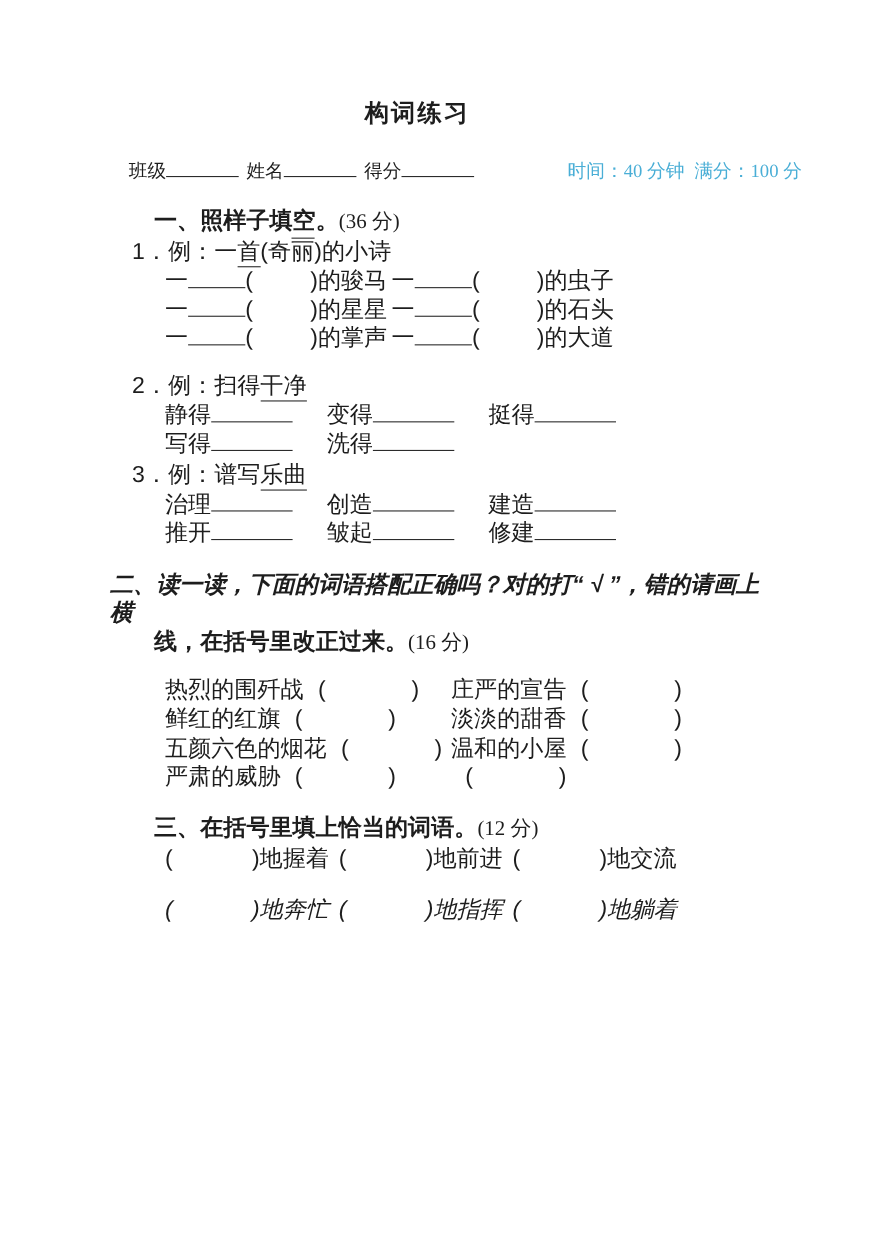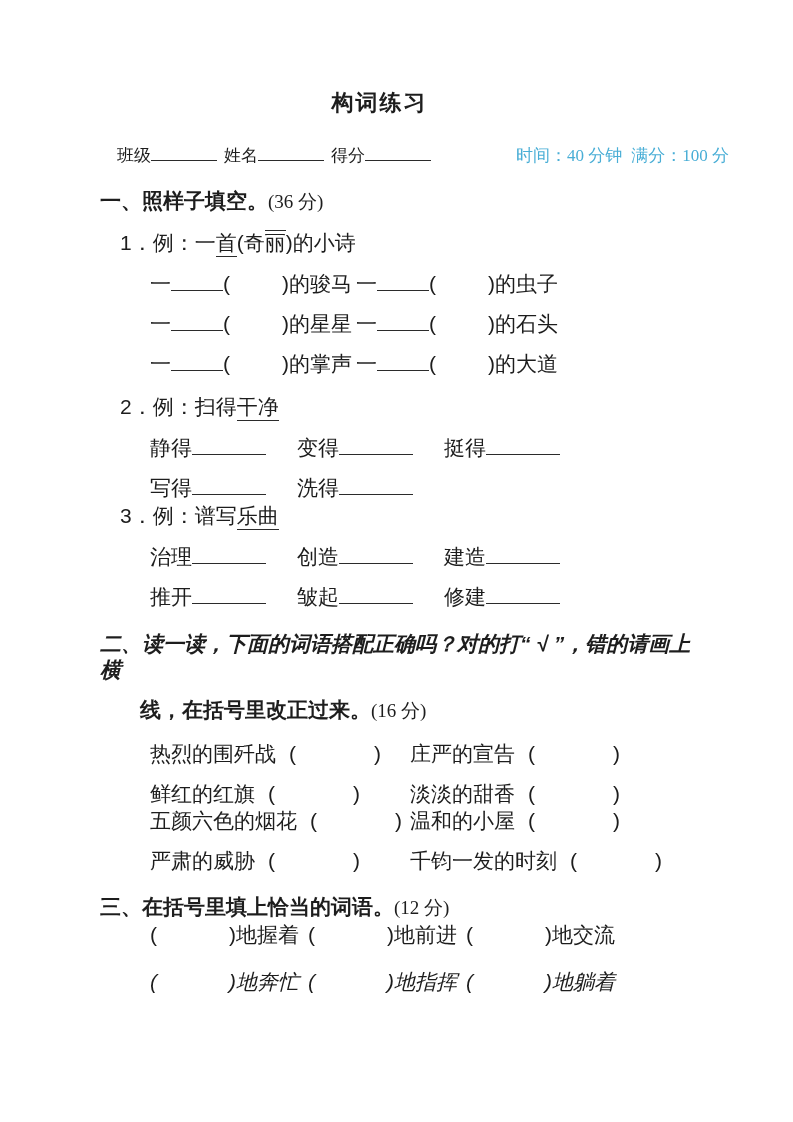--- a/index.html
+++ b/index.html
@@ -30,22 +30,22 @@
   .u { border-bottom:1.5px solid var(--line); padding-bottom:2px; }
   .o { border-top:1.5px solid var(--line); }
 
   .row { font-size:21px; line-height:26px; padding-left:50px; display:flex; align-items:baseline; white-space:nowrap; }
   .cell { display:inline-flex; align-items:baseline; white-space:nowrap; }
   .cell-a { width:206px; }
   .cell-b { width:147px; }
   .cell-c { width:260px; }
   .cell-d { width:158px; }
 
-  .mt14 { margin-top:14px; } .mt15 { margin-top:1px; } .mt16 { margin-top:16px; }
-  .mt17 { margin-top:17px; } .mt20 { margin-top:20px; } .mt21 { margin-top:21px;font-style:italic; }
+  .mt14 { } .mt15 { margin-top:1px; } .mt16 { margin-top:16px; }
+  .mt17 { margin-top:17px; } .mt20 { margin-top:20px;margin-left:40px; } .mt21 { margin-top:21px;font-style:italic; }
 </style>
 </head>
 <body>
 
 <div class="page">
   <div class="content">
 
     <h1 class="title">构词练习</h1>
 
     <div class="header-row">
@@ -225,21 +225,20 @@
     </div>
     <div class="row mt14">
       <span class="cell cell-c">
           <span>严肃的威胁</span>
           <span class="gap g13"></span>
           <span>(</span>
           <span class="gap g78"></span>
           <span>)</span>
         </span>
       <span class="cell">
-          <span>千钧一发的时刻</span>
           <span class="gap g13"></span>
           <span>(</span>
           <span class="gap g78"></span>
           <span>)</span>
         </span>
     </div>
 
     <div class="sec-head mt20"><span>三、在括号里填上恰当的词语。</span><span class="points">(12 分)</span></div>
 
     <div class="row mt15">

